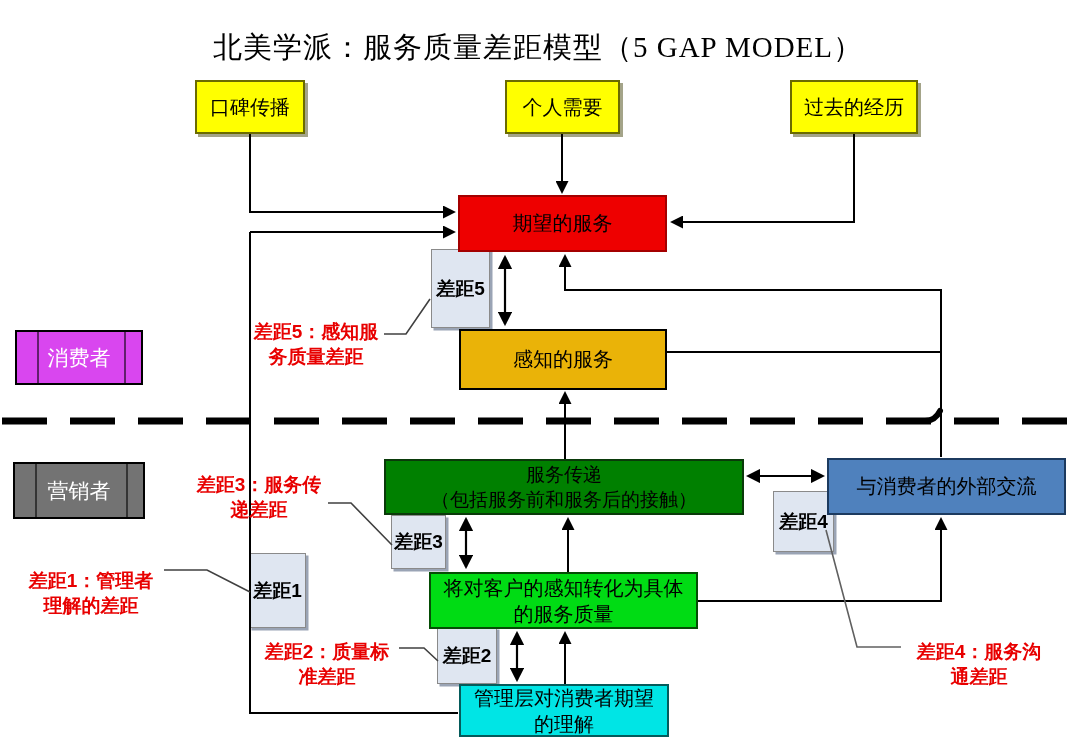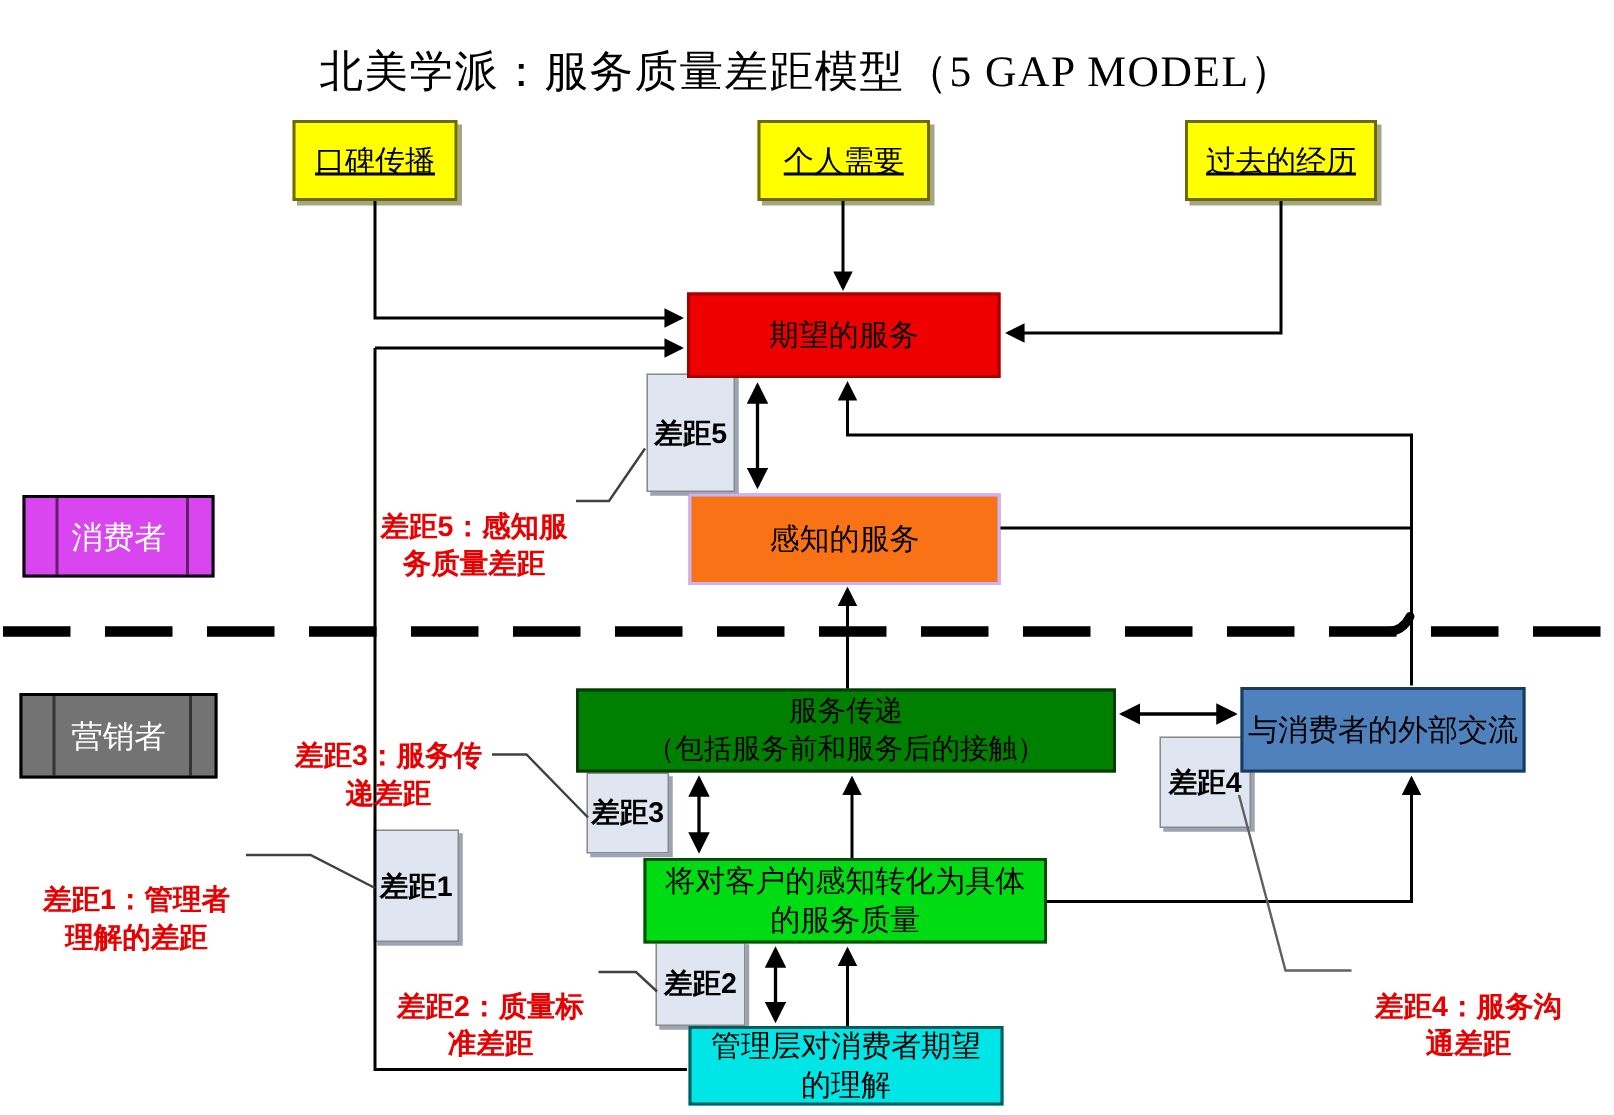--- a/index.html
+++ b/index.html
@@ -4,38 +4,38 @@
 <style>
   html,body{margin:0;padding:0;background:#fff;}
   #canvas{position:relative;width:1076px;height:743px;background:#fff;overflow:hidden;
           font-family:"Liberation Sans",sans-serif;}
   #title{position:absolute;left:0;top:8px;width:100%;text-align:center;
          font-family:"Liberation Serif",serif;font-size:29px;color:#000;
          letter-spacing:1px;white-space:pre;margin-top:20px;}
   .box{position:absolute;box-sizing:border-box;display:flex;align-items:center;
        justify-content:center;text-align:center;white-space:pre-line;color:#000;}
   .src{background:#FFFF00;border:2px solid #6b6b00;font-size:20px;
-       box-shadow:3px 3px 0 rgba(90,90,40,.55);text-decoration:underline;}
+       box-shadow:3px 3px 0 rgba(90,90,40,.55);}
   .expected{background:#EE0000;border:2px solid #a40000;font-size:20px;}
-  .perceived{background:#f97316;border:2px solid #c4b5fd;font-size:20px;}
+  .perceived{background:#eab308;border:2px solid #000000;font-size:20px;}
   .delivery{background:#008000;border:2px solid #0a3a0a;font-size:19px;line-height:25px;}
   .external{background:#4F81BD;border:2px solid #1c3a5f;font-size:20px;}
   .specs{background:#00DC14;border:2px solid #054d05;font-size:20px;line-height:26px;}
   .management{background:#00E5E5;border:2px solid #045b5b;font-size:20px;line-height:26px;}
   .gapbox{background:#dfe6f1;border:1.5px solid #8a8a8a;font-size:19px;font-weight:bold;
           box-shadow:2.5px 2.5px 0 #9aa4b5;z-index:2;}
   .side{color:#fff;font-size:21px;border:2px solid #000;z-index:3;}
   .side::before,.side::after{content:"";position:absolute;top:0;bottom:0;width:2px;
           background:rgba(0,0,0,.55);}
   .side::before{left:20px;} .side::after{right:15px;}
   .consumer{background:#d946ef;}
   .marketer{background:#737373;}
   .node{z-index:3;}
   .note{position:absolute;z-index:12;width:166px;text-align:center;color:#E80000;
-        font-size:19px;font-weight:bold;line-height:25px;white-space:pre-line;margin-top:20px;}
+        font-size:19px;font-weight:bold;line-height:25px;white-space:pre-line;}
   #lines{position:absolute;left:0;top:0;z-index:10;pointer-events:none;}
 </style>
 </head>
 <body>
 
 <div id="canvas">
 
   <div id="title">北美学派：服务质量差距模型（5 GAP MODEL）</div>
 
   <div class="box src node" style="left:195px;top:80px;width:110px;height:54px;">口碑传播</div>
@@ -45,21 +45,21 @@
   <div class="box gapbox" style="left:431px;top:249px;width:59px;height:79px;">差距5</div>
   <div class="box gapbox" style="left:249px;top:553px;width:57px;height:75px;">差距1</div>
   <div class="box gapbox" style="left:391px;top:515px;width:55px;height:54px;">差距3</div>
   <div class="box gapbox" style="left:437px;top:627px;width:60px;height:57px;">差距2</div>
   <div class="box gapbox" style="left:773px;top:491px;width:61px;height:61px;">差距4</div>
 
   <div class="box expected node" style="left:458px;top:195px;width:209px;height:57px;">期望的服务</div>
   <div class="box perceived node" style="left:459px;top:329px;width:208px;height:61px;">感知的服务</div>
   <div class="box delivery node" style="left:384px;top:459px;width:360px;height:56px;">服务传递
 （包括服务前和服务后的接触）</div>
-  <div class="box external node" style="left:827px;top:458px;width:190px;height:57px;">与消费者的外部交流</div>
+  <div class="box external node" style="left:827px;top:458px;width:239px;height:57px;">与消费者的外部交流</div>
   <div class="box specs node" style="left:429px;top:572px;width:269px;height:57px;">将对客户的感知转化为具体
 的服务质量</div>
   <div class="box management node" style="left:459px;top:684px;width:210px;height:53px;">管理层对消费者期望
 的理解</div>
 
   <div class="box side consumer" style="left:15px;top:330px;width:128px;height:55px;">消费者</div>
   <div class="box side marketer" style="left:13px;top:462px;width:132px;height:57px;">营销者</div>
 
   <div class="note" style="left:233px;top:319px;">差距5：感知服
 务质量差距</div>

